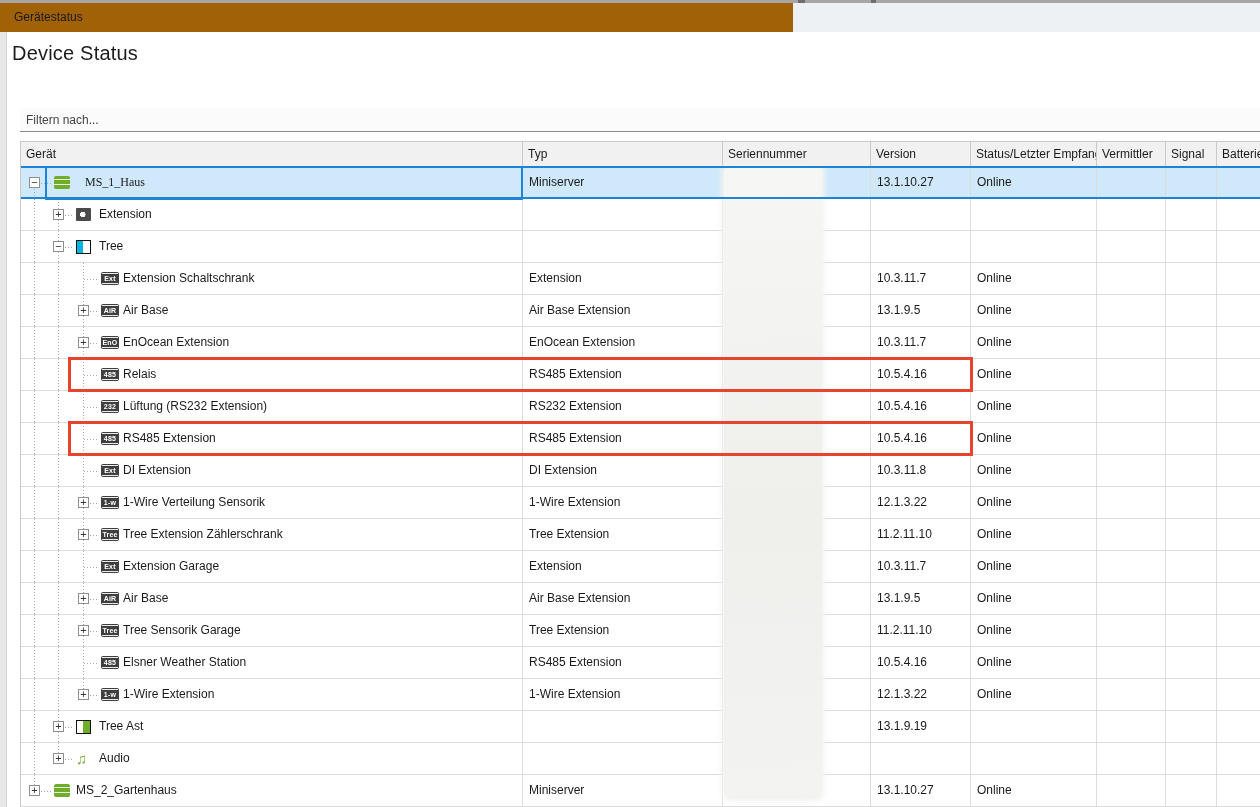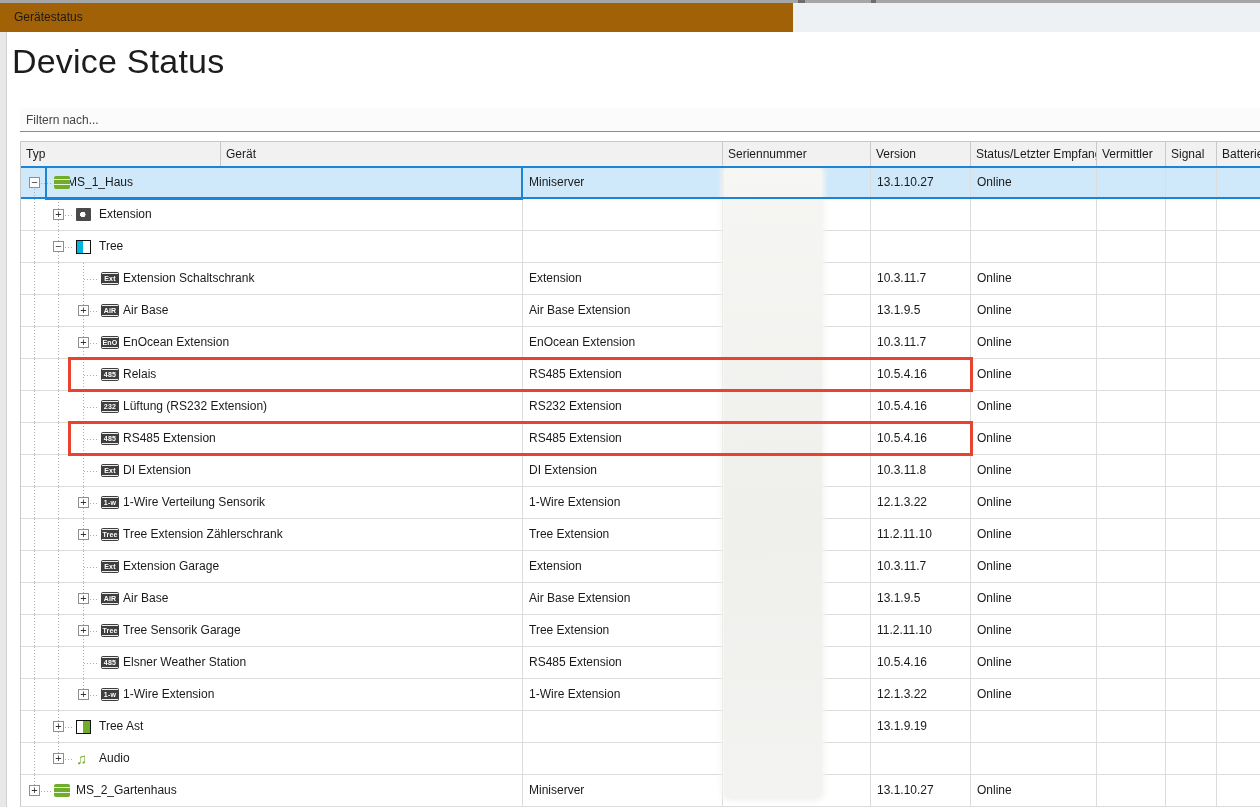--- a/index.html
+++ b/index.html
@@ -7,21 +7,21 @@
               font-family:"Liberation Sans", sans-serif; color:#1a1a1a; }
   #stage { position:relative; width:1260px; height:807px; background:#fff; }
 
   
   .topline { position:absolute; left:0; top:0; width:1260px; height:3px; background:#a6a6a6; }
   .chrome-mark { position:absolute; top:0; height:4px; background:#6e6e6e; }
   .tabbar { position:absolute; left:0; top:3px; width:1260px; height:29px; background:#eef1f4; }
   .tab-active { position:absolute; left:0; top:0; width:793px; height:29px; background:#a16207; }
   .tab-label { position:absolute; left:14px; top:0; line-height:28px; font-size:12px; color:#1a1a1a; }
 
-  .page-title { position:absolute; left:12px; top:42px; font-size:34px; font-weight:400; color:#1c1c1c; letter-spacing:.2px; }
+  .page-title { position:absolute; left:12px; top:42px; font-size:20px; font-weight:400; color:#1c1c1c; letter-spacing:.2px; }
 
   .side-strip { position:absolute; left:0; top:32px; width:7px; height:775px; background:#e8e8e8; border-right:1px solid #d2d2d2; }
 
   
   .filter { position:absolute; left:20px; top:108px; width:1240px; height:24px;
             background:#fbfbfb; border:none; border-bottom:1px solid #8c8c8c;
             font-family:"Liberation Sans", sans-serif; font-size:12px; color:#222; padding-left:6px; outline:none; }
   .filter::placeholder { color:#454545; opacity:1; }
 
   
@@ -91,37 +91,37 @@
     </div>
   </div>
 
   <div class="page-title">Device Status</div>
   <div class="side-strip"></div>
 
   <input class="filter" type="text" placeholder="Filtern nach..." style="">
 
   <div class="table">
     <div class="thead">
+        <div class="hcell c0">Gerät</div>
         <div class="hcell c1">Typ</div>
-        <div class="hcell c0">Gerät</div>
         <div class="hcell c2">Seriennummer</div>
         <div class="hcell c3">Version</div>
         <div class="hcell c4">Status/Letzter Empfang</div>
         <div class="hcell c5">Vermittler</div>
         <div class="hcell c6">Signal</div>
         <div class="hcell c7">Batterie</div>
       </div>
     <div class="tbody">
         <div class="trow selected">
           <div class="cell c0 treecell">
             <div class="vline lower" style="left: 13px;"></div>
             <div class="hline" style="left: 14px; width: 16px;"></div>
             <div class="expander" style="left: 8px;">−</div>
             <div class="icon miniserver" style="left: 33px;"></div>
-            <div class="tlabel" style="left: 46px;">MS_1_Haus</div>
+            <div class="tlabel" style="left: 64px; font-family: Liberation Serif, serif;">MS_1_Haus</div>
           </div>
           <div class="cell c1">Miniserver</div>
           <div class="cell c2"></div>
           <div class="cell c3">13.1.10.27</div>
           <div class="cell c4">Online</div>
           <div class="cell c5"></div>
           <div class="cell c6"></div>
           <div class="cell c7"></div>
           <div class="selbox"></div>
         </div>

